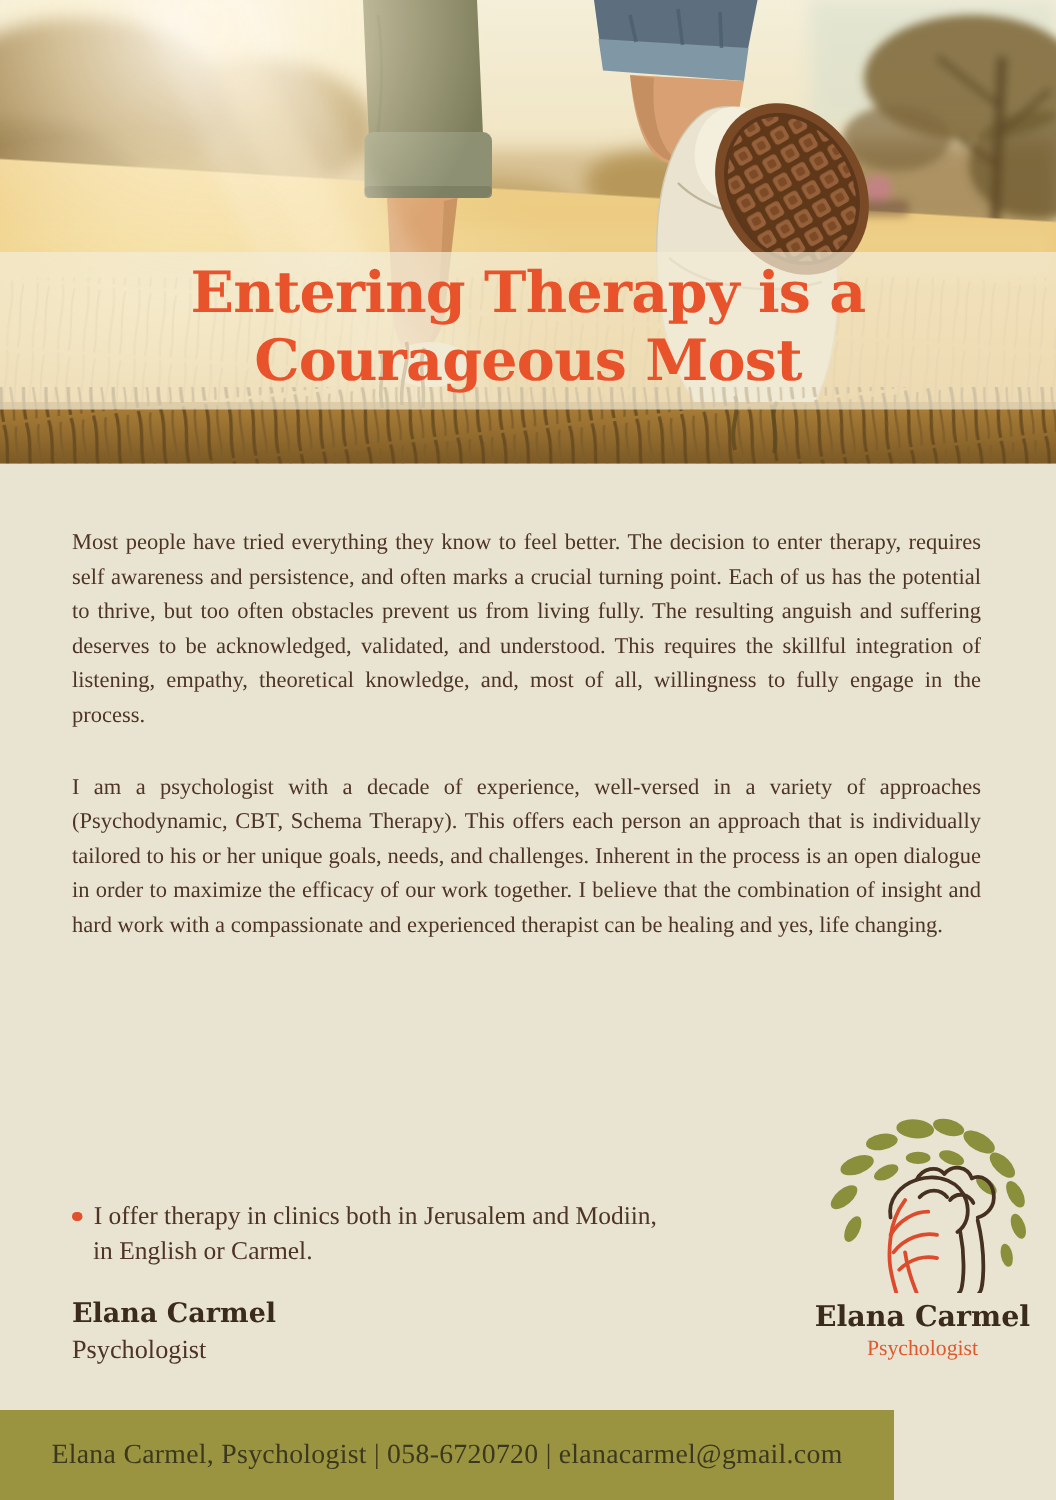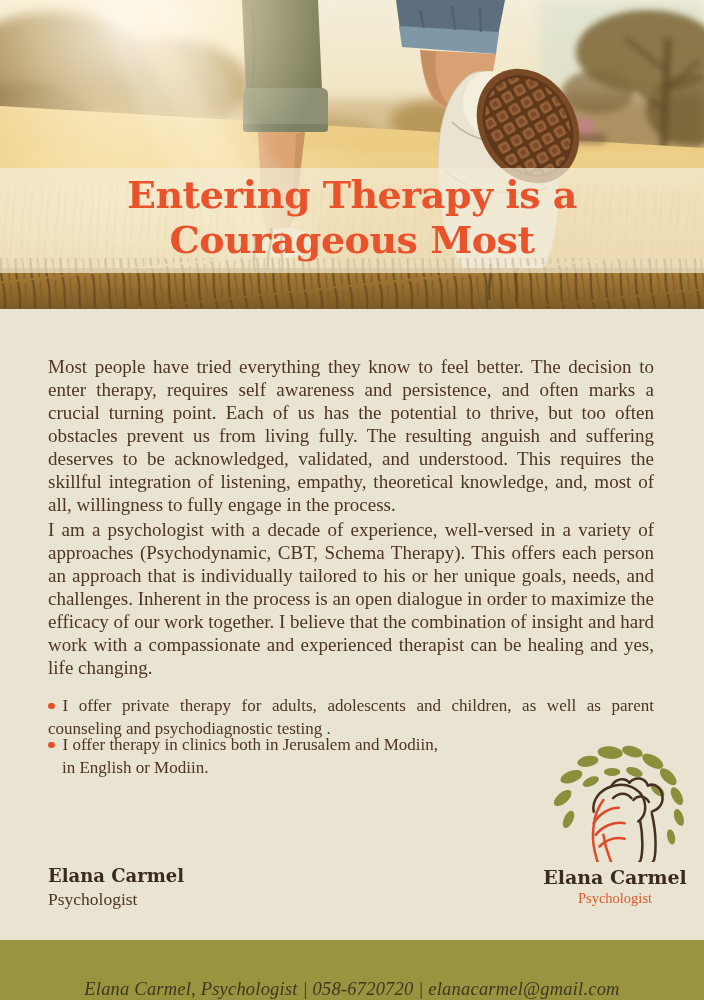--- a/index.html
+++ b/index.html
@@ -17,47 +17,47 @@
     background:rgba(242,235,213,0.72);
   }
   .headline{
     position:absolute; top:172px; left:0; width:704px;
     text-align:center; font-family:"DejaVu Serif", serif; font-weight:bold;
     font-size:38px; line-height:45px; color:#e8532c; letter-spacing:-0.5px;
   }
   
   .para{
     position:absolute; left:48px; width:606px;
-    font-size:19px; line-height:23px; text-align:justify;
+    font-size:15px; line-height:23px; text-align:justify;
   }
   #p1{top:336px;}
   #p2{top:499px;}
   .bullet{
     position:absolute; left:48px; width:606px;
     font-size:17px; line-height:23px; text-align:justify;
   }
   #b1{top:694px;}
-  #b2{top:733px; text-align:left;}
+  #b2{top:799px; text-align:left;}
   #b3{top:823px; text-align:left;}
   .dot{
     display:inline-block; width:6.5px; height:6.5px; border-radius:50%;
     background:#e2512e; margin-right:8px; vertical-align:2px;
   }
   .bullet .line2{display:block; padding-left:14px;}
   .signature{position:absolute; left:48px; top:864px;}
   .sig-name{font-family:"DejaVu Serif", serif; font-weight:bold; font-size:18px; line-height:24px; color:#3b2b1d;}
   .sig-title{font-size:17.5px; line-height:23px; color:#4e3425;}
   
   .logo{position:absolute; left:533px; top:740px; width:164px; text-align:center;}
   .logo-name{font-family:"DejaVu Serif", serif; font-weight:bold; font-size:19px; line-height:23px; color:#3b2b1d;}
   .logo-title{font-size:14.5px; line-height:19px; color:#dd5a2e;}
   
   .footer{
-    position:absolute; left:0; top:940px; width:704px; height:60px;
-    background:#9a9440; display:flex; align-items:flex-end; justify-content:center;font-style:italic;
+    position:absolute; left:0; top:940px; width:596px; height:60px;
+    background:#9a9440; display:flex; align-items:center; justify-content:center;
   }
   .footer-text{font-size:18.5px; color:#3c381f; letter-spacing:0.2px;}
 </style>
 </head>
 <body>
 
 <div id="flyer">
 
   <div class="hero">
     <svg width="704" height="309" viewBox="0 0 704 309">
@@ -181,26 +181,23 @@
     <div class="headline-band"></div>
     <div class="headline">
       <div>Entering Therapy is a</div>
       <div>Courageous Most</div>
     </div>
   </div>
 
   <p class="para" id="p1">Most people have tried everything they know to feel better. The decision to enter therapy, requires self awareness and persistence, and often marks a crucial turning point. Each of us has the potential to thrive, but too often obstacles prevent us from living fully. The resulting anguish and suffering deserves to be acknowledged, validated, and understood. This requires the skillful integration of listening, empathy, theoretical knowledge, and, most of all, willingness to fully engage in the process.</p>
   <p class="para" id="p2">I am a psychologist with a decade of experience, well-versed in a variety of approaches (Psychodynamic, CBT, Schema Therapy). This offers each person an approach that is individually tailored to his or her unique goals, needs, and challenges. Inherent in the process is an open dialogue in order to maximize the efficacy of our work together. I believe that the combination of insight and hard work with a compassionate and experienced therapist can be healing and yes, life changing.</p>
 
-  <div class="bullet" id="b1">
-    <span class="dot"></span><span>I offer private therapy for adults, adolescents and children, as well as parent counseling and psychodiagnostic testing .</span>
-  </div>
   <div class="bullet" id="b2">
     <span class="dot"></span><span>I offer therapy in clinics both in Jerusalem and Modiin,</span>
-    <span class="line2">in English or Modiin.</span>
+    <span class="line2">in English or Carmel.</span>
   </div>
 
   <div class="signature">
     <div class="sig-name">Elana Carmel</div>
     <div class="sig-title">Psychologist</div>
   </div>
 
   <div class="logo">
     <svg width="164" height="122" viewBox="0 0 164 126">
       <g fill="#8a8f3c">

